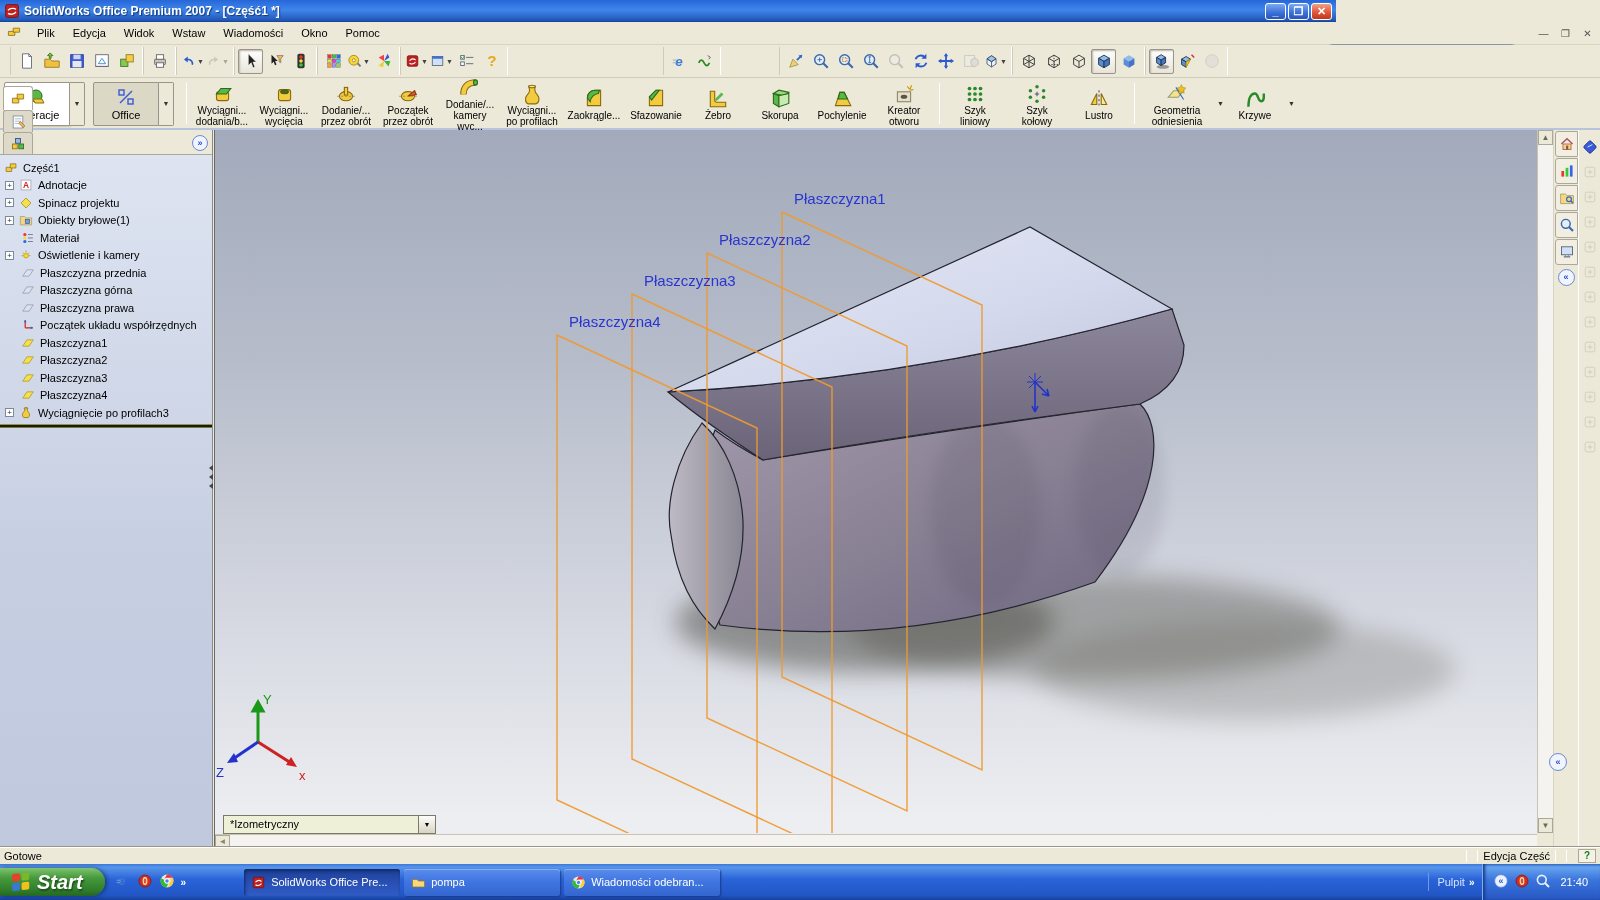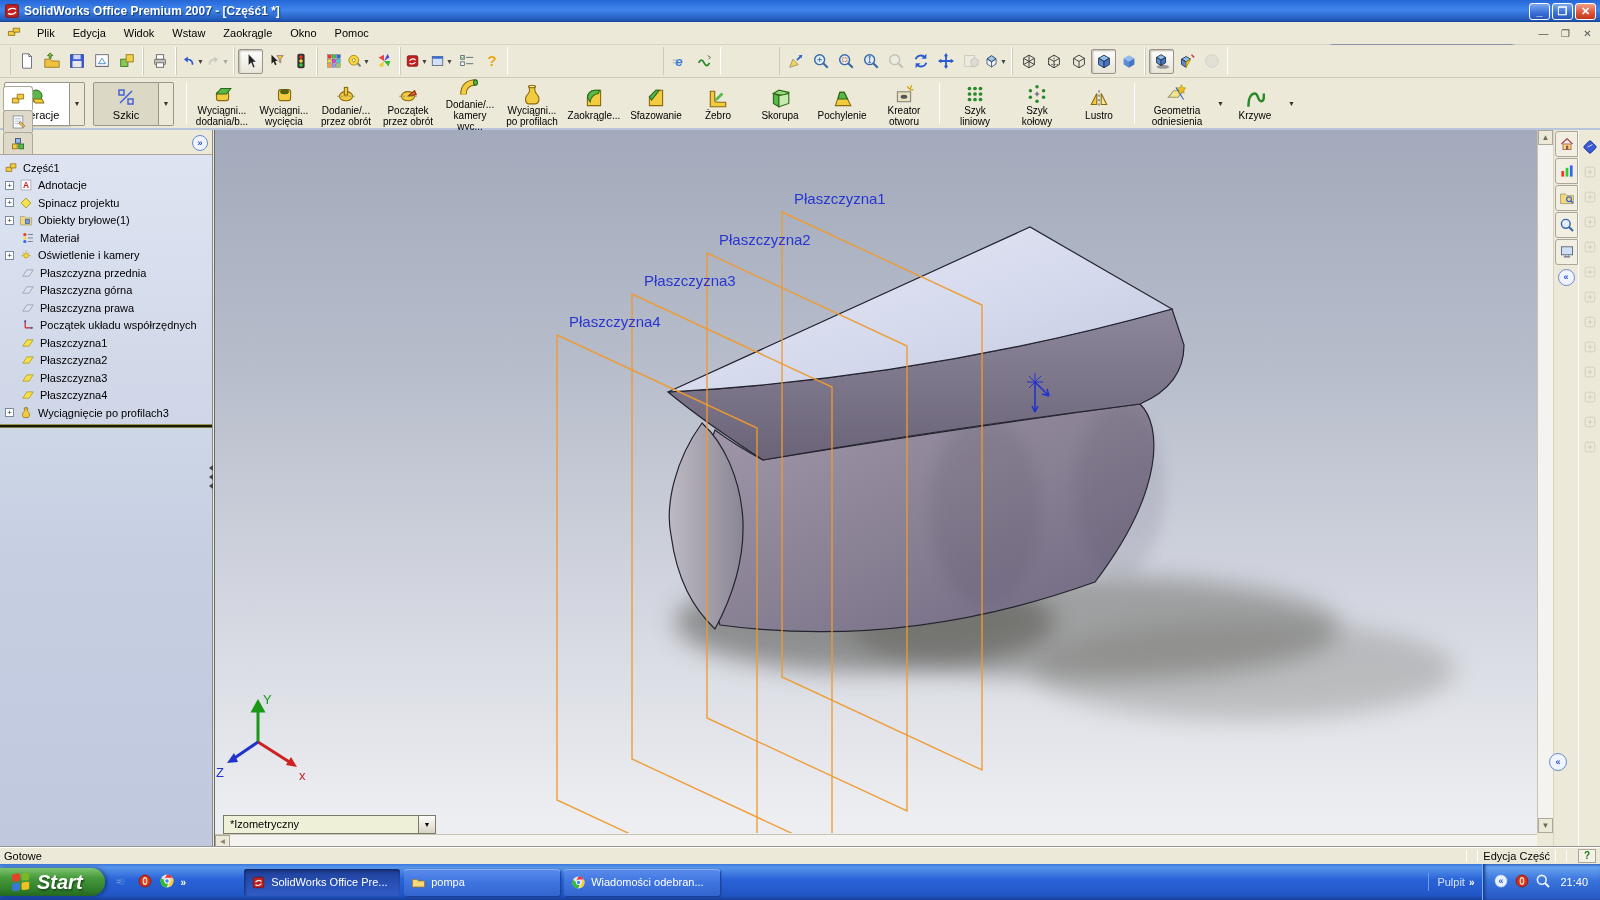--- a/index.html
+++ b/index.html
@@ -1,20 +1,20 @@
 <!DOCTYPE html>
 <html><head>
 <meta charset="utf-8">
 <style>
   * { margin:0; padding:0; box-sizing:border-box; }
   html,body { width:1600px; height:900px; overflow:hidden; font-family:"Liberation Sans",sans-serif; }
   #app { position:relative; width:1600px; height:900px; background:#ece9d8; font-size:11px; color:#000; }
 
   
-  #titlebar { position:absolute; left:0; top:0; width:1600px; height:22px;
+  #titlebar { position:absolute; left:0; top:0; width:1336px; height:22px;
     background:linear-gradient(180deg,#2667d8 0%,#3f86ec 45%,#2158b8 92%,#14418f 100%);
     display:flex; align-items:center; padding:0 4px; }
   #titlebar .ttl { color:#fff; font-weight:bold; font-size:12px; text-shadow:1px 1px 1px #103a80; margin-left:4px; flex:1;
     white-space:nowrap; overflow:hidden; }
   .cap-btn { width:21px; height:17px; margin-left:2px; border-radius:3px; border:1px solid #fff;
     background:linear-gradient(180deg,#7ba8f0,#3a6fd8 60%,#2a55b8); color:#fff; font-size:11px; line-height:15px;
     text-align:center; font-weight:bold; }
   .cap-btn.close { background:linear-gradient(180deg,#f0a088,#e0583c 55%,#c03818); }
   #sw-logo-title { width:16px; height:16px; }
 
@@ -166,21 +166,21 @@
     <div class="cap-btn close">✕</div>
   </div>
 
   <div id="menubar">
     <span style="margin:0 6px 0 6px">
       <svg style="width:16px;height:16px;vertical-align:middle" viewBox="0 0 20 20">
           <path d="M3 8h8v5H3z" fill="#f2cc3e" stroke="#8a6a10"></path>
           <path d="M9 4h8v5H9z" fill="#f2cc3e" stroke="#8a6a10"></path>
         </svg>
     </span>
-    <span id="menu-items"><span class="menu-item">Plik</span><span class="menu-item">Edycja</span><span class="menu-item">Widok</span><span class="menu-item">Wstaw</span><span class="menu-item">Zaokrągle</span><span class="menu-item">Okno</span><span class="menu-item">Pomoc</span></span>
+    <span id="menu-items"><span class="menu-item">Plik</span><span class="menu-item">Edycja</span><span class="menu-item">Widok</span><span class="menu-item">Wstaw</span><span class="menu-item">Wiadomości</span><span class="menu-item">Okno</span><span class="menu-item">Pomoc</span></span>
     <span class="spacer"></span>
     <div id="search-pill">
       <svg style="width:14px;height:14px" viewBox="0 0 20 20">
           <circle cx="9" cy="9" r="7" fill="#c02020" stroke="#801010"></circle>
           <circle cx="12" cy="12" r="4.5" fill="none" stroke="#b8c4d8" stroke-width="2"></circle>
           <path d="M15 15l4 4" stroke="#8a94a8" stroke-width="2.4"></path>
         </svg>
       <span style="font-size:7px;color:#555;margin-left:3px">▼</span>
       <span class="txt">Wyszukiwanie SolidWorks</span>
     </div>
@@ -489,21 +489,21 @@
         </div>
         <div class="arr">▼</div>
       </div>
       <div class="rib-tab">
         <div class="box">
           <svg viewBox="0 0 20 20">
             <rect x="3" y="3" width="5" height="5" fill="none" stroke="#3a5ad8" stroke-width="1.4"></rect>
             <rect x="12" y="12" width="5" height="5" fill="none" stroke="#3a5ad8" stroke-width="1.4"></rect>
             <path d="M4 16L16 4" stroke="#3a5ad8" stroke-width="1.4"></path>
           </svg>
-          <span class="lbl">Szkic</span>
+          <span class="lbl">Office</span>
         </div>
         <div class="arr">▼</div>
       </div>
       <div class="rib-sep"></div>
       <div class="rib-btn-wrap">
         <div class="rib-btn">
           <svg viewBox="0 0 20 20" style="width:22px;height:22px">
             <rect x="5" y="8" width="11" height="8" rx="2" fill="#f2cc3e" stroke="#8a6a10"></rect>
             <path d="M5 10l4-5h9l-4 5z" f="" fill="#58b848" stroke="#2a6a1a"></path>
           </svg>

